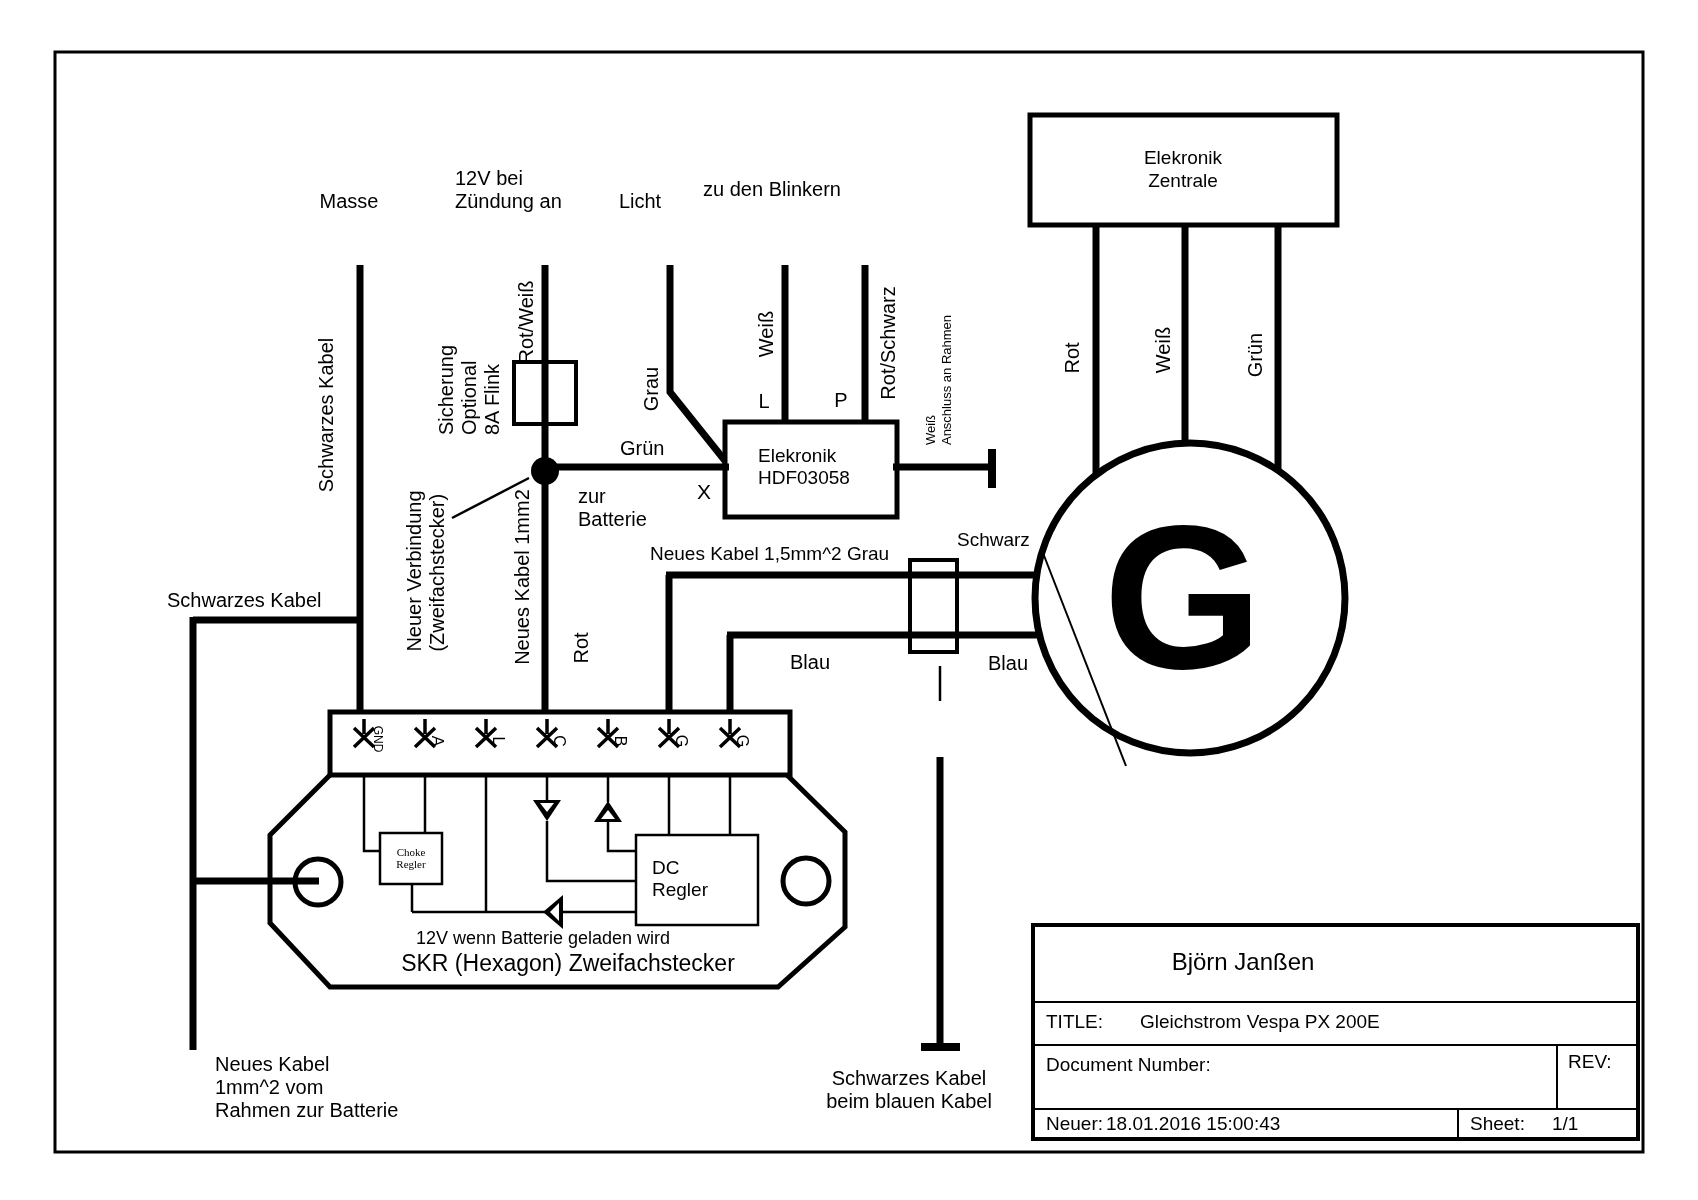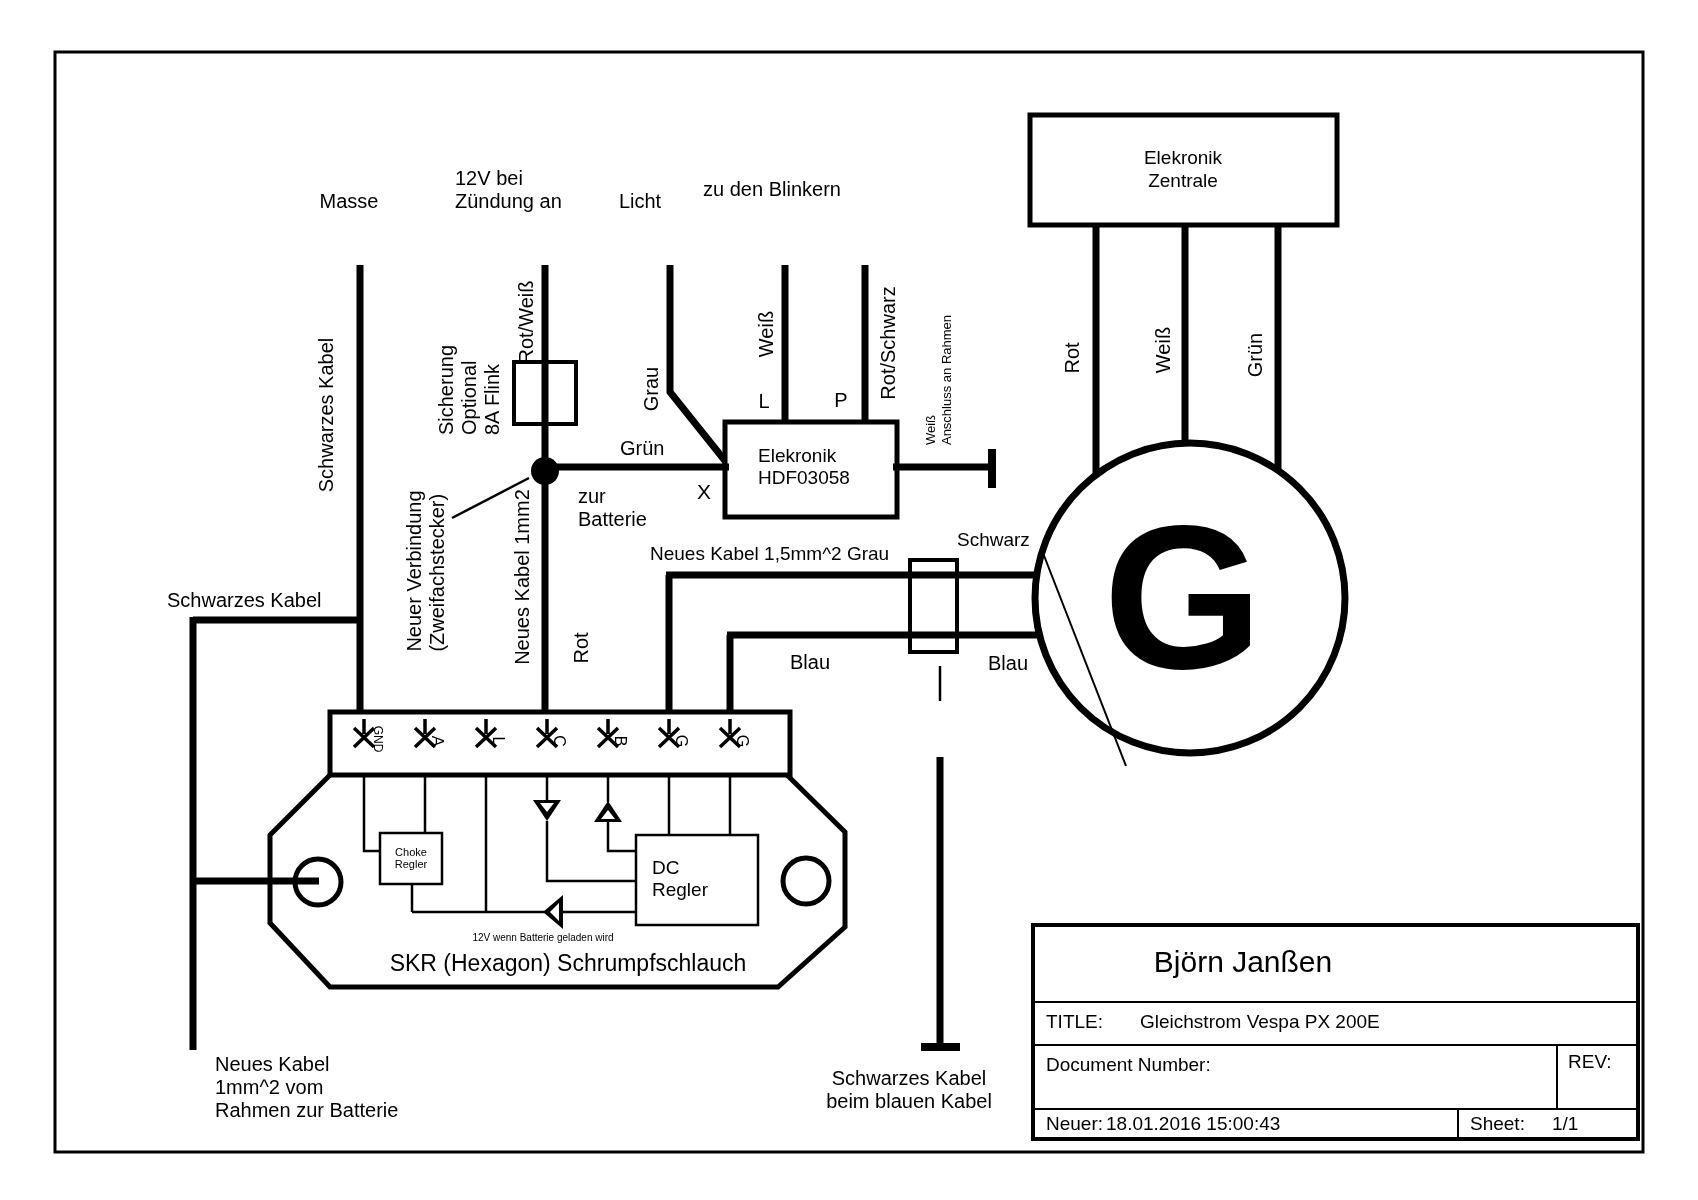--- a/index.html
+++ b/index.html
@@ -4,22 +4,22 @@
 <style>
   html,body{margin:0;padding:0;background:#fff;}
   #sheet{position:relative;width:1698px;height:1200px;background:#ffffff;overflow:hidden;
          font-family:"Liberation Sans",sans-serif;color:#000;}
   #wires{position:absolute;left:0;top:0;}
   .t{position:absolute;color:#000;white-space:nowrap;font-family:"Liberation Sans",sans-serif;line-height:1.15;}
   .c{transform:translate(-50%,-50%);text-align:center;}
   .v{transform:translate(-50%,-50%) rotate(-90deg);}          
   .v90{transform:translate(-50%,-50%) rotate(90deg);}         
   .f20{font-size:20px;} .f19{font-size:19px;} .f21{font-size:21px;}
-  .f13{font-size:13px;line-height:1.25;} .f12{font-size:10px;} .f11{font-size:11px;line-height:1.1;}
-  .f16{font-size:16px;} .f23{font-size:23px;} .f30{font-size:30px;}
+  .f13{font-size:13px;line-height:1.25;} .f12{font-size:18px;} .f11{font-size:11px;line-height:1.1;font-family:Liberation Serif, serif;}
+  .f16{font-size:16px;} .f23{font-size:23px;} .f30{font-size:24px;}
   .big-g{font-size:205px;font-weight:bold;}
 </style>
 </head>
 <body>
 
 <div id="sheet">
 
   <svg id="wires" width="1698" height="1200" viewBox="0 0 1698 1200">
     <defs>
       <g id="term">
@@ -161,21 +161,21 @@
   <div class="t v90 f16" style="left:742px;top:741px">G</div>
   <div class="t c f11" style="left:411px;top:858px">
     <div>Choke</div>
     <div>Regler</div>
   </div>
   <div class="t f19" style="left:652px;top:857px">
     <div>DC</div>
     <div>Regler</div>
   </div>
   <div class="t c f12" style="left:543px;top:938px">12V wenn Batterie geladen wird</div>
-  <div class="t c f23" style="left:568px;top:963px">SKR (Hexagon) Schrumpfschlauch</div>
+  <div class="t c f23" style="left:568px;top:963px">SKR (Hexagon) Zweifachstecker</div>
 
   <div class="t f20" style="left:215px;top:1053px">
     <div>Neues Kabel</div>
     <div>1mm^2 vom</div>
     <div>Rahmen zur Batterie</div>
   </div>
   <div class="t c f20" style="left:909px;top:1090px">
     <div>Schwarzes Kabel</div>
     <div>beim blauen Kabel</div>
   </div>

